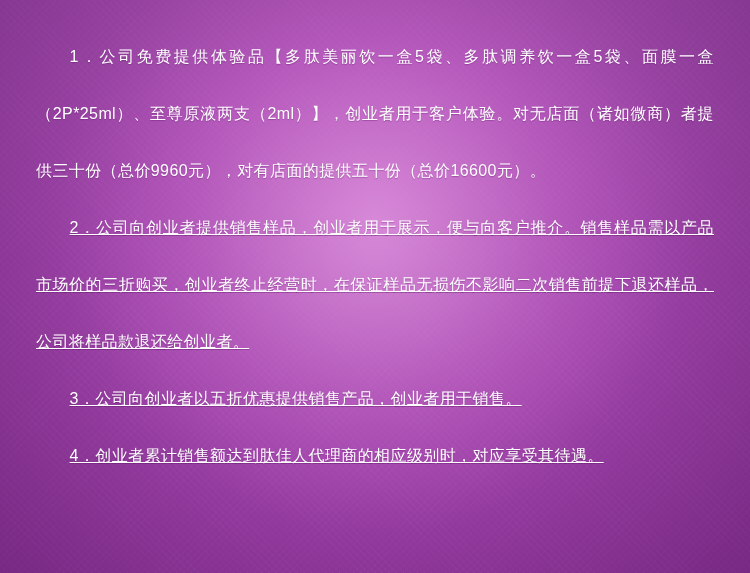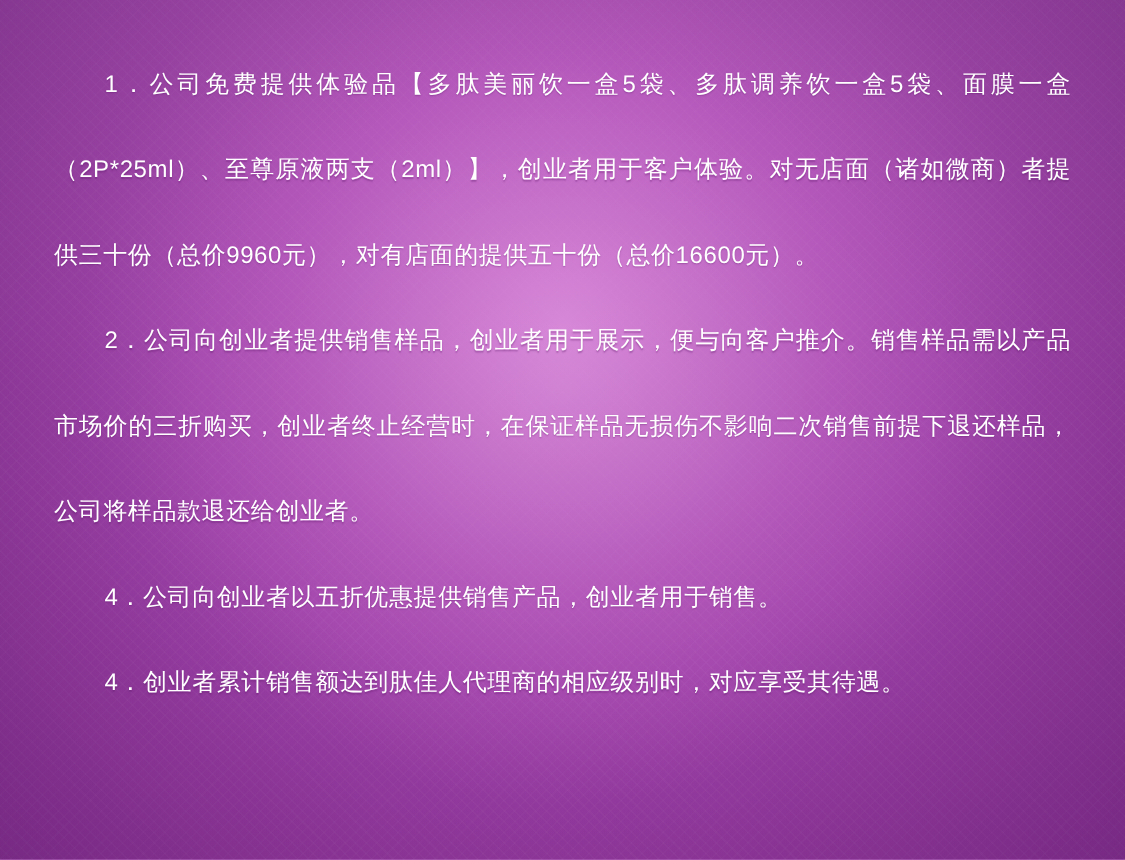--- a/index.html
+++ b/index.html
@@ -42,29 +42,30 @@
     letter-spacing: 0.4px;
     text-indent: 2.1em;
     margin: 0 0 0 0;
     text-align: justify;
     text-justify: inter-ideograph;
     font-weight: 400;
     text-shadow: 0 1px 1px rgba(90,20,100,0.35);
   }
   .para + .para {
     margin-top: 0px;
+    text-decoration: underline;
   }
   .clipped {
     
   }
 </style>
 </head>
 <body>
 
 <div class="poster">
   <div class="vignette"></div>
   <div class="content">
     <p class="para">1．公司免费提供体验品【多肽美丽饮一盒5袋、多肽调养饮一盒5袋、面膜一盒（2P*25ml）、至尊原液两支（2ml）】，创业者用于客户体验。对无店面（诸如微商）者提供三十份（总价9960元），对有店面的提供五十份（总价16600元）。</p>
     <p class="para">2．公司向创业者提供销售样品，创业者用于展示，便与向客户推介。销售样品需以产品市场价的三折购买，创业者终止经营时，在保证样品无损伤不影响二次销售前提下退还样品，公司将样品款退还给创业者。</p>
-    <p class="para">4．公司向创业者以五折优惠提供销售产品，创业者用于销售。</p>
+    <p class="para">3．公司向创业者以五折优惠提供销售产品，创业者用于销售。</p>
     <p class="para clipped">4．创业者累计销售额达到肽佳人代理商的相应级别时，对应享受其待遇。</p>
   </div>
 </div>
 
 </body></html>

